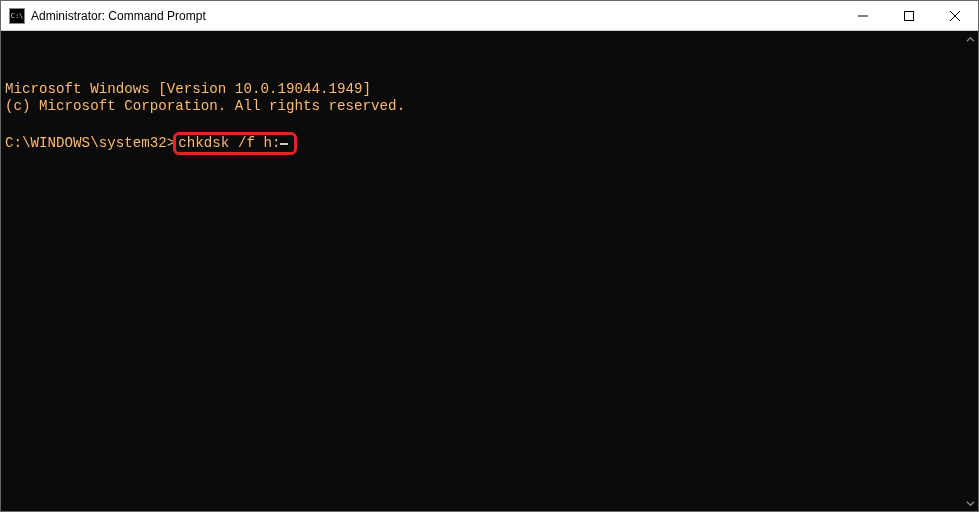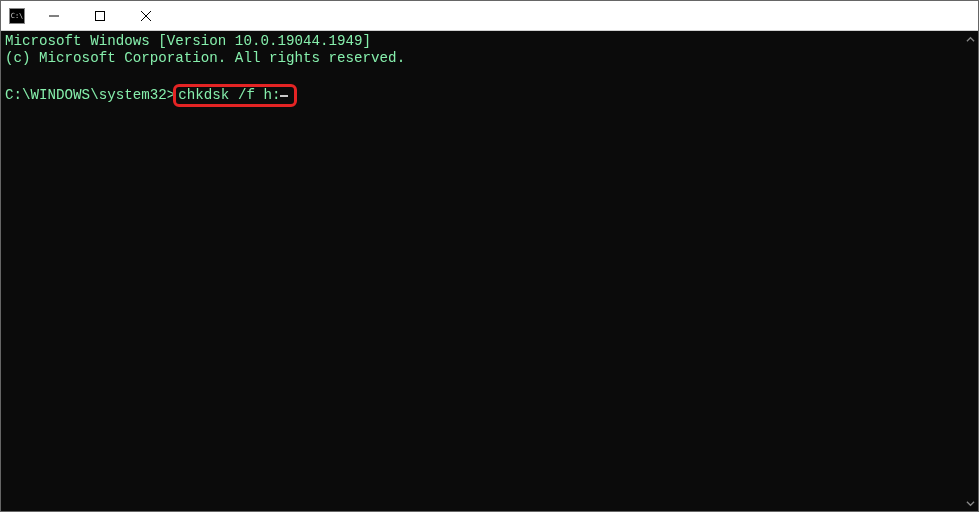--- a/index.html
+++ b/index.html
@@ -61,27 +61,28 @@
     .titlebar-btn svg { width: 10px; height: 10px; }
     .console-wrap {
       flex: 1;
       display: flex;
       background: #0b0b0b;
       position: relative;
     }
     .console {
       flex: 1;
       background: #0b0b0b;
-      color: #86efac;
+      color: #fdba74;
       font-family: Consolas, "Courier New", monospace;
       font-size: 14.2px;
       line-height: 17px;
       padding: 2px 4px;
       white-space: pre;
       position: relative;
+      margin-top: 48px;
     }
     .scrollbar {
       width: 16px;
       background: #0b0b0b;
       display: flex;
       flex-direction: column;
       align-items: center;
     }
     .scroll-arrow {
       width: 16px;
@@ -109,20 +110,21 @@
     }
   </style>
 </head>
 <body>
 
 <div class="window">
   <div class="titlebar">
     <div class="titlebar-icon">
       <span>C:\</span>
     </div>
+    <div class="titlebar-title">Administrator: Command Prompt</div>
     <div class="titlebar-controls">
       <div class="titlebar-btn">
         <svg viewBox="0 0 10 10">
             <line x1="0" y1="5" x2="10" y2="5" stroke="black" stroke-width="1"></line>
           </svg>
       </div>
       <div class="titlebar-btn">
         <svg viewBox="0 0 10 10">
             <rect x="0.5" y="0.5" width="9" height="9" stroke="black" stroke-width="1" fill="none"></rect>
           </svg>

